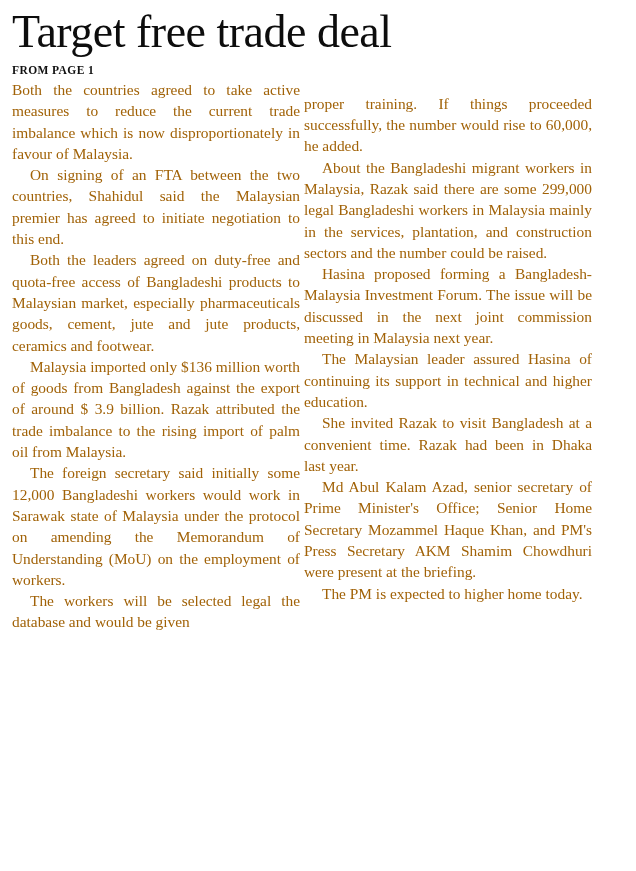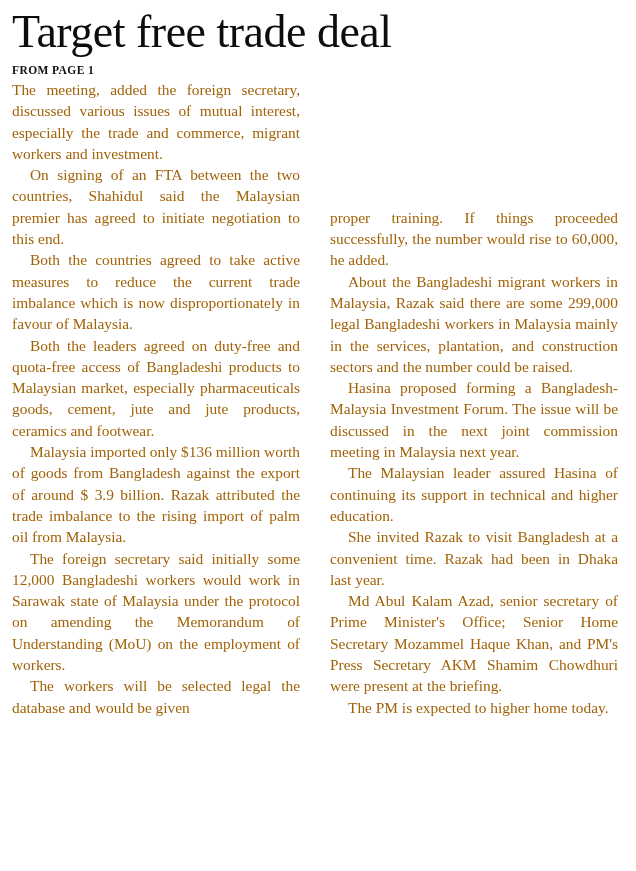--- a/index.html
+++ b/index.html
@@ -26,22 +26,22 @@
     font-family: "Liberation Serif", serif;
     font-size: 46px;
     line-height: 52px;
     font-weight: 400;
     letter-spacing: -0.5px;
     margin: 0 0 6px 0;
     color: #0d0d0d;
   }
   .columns {
     display: flex;
-    gap: 30px;
-    align-items: flex-end;
+    gap: 4px;
+    align-items: center;
   }
   .col {
     width: 288px;
     flex: 0 0 288px;
   }
   .kicker {
     font-family: "Liberation Serif", serif;
     font-size: 11.5px;
     font-weight: 700;
     letter-spacing: 0.4px;
@@ -69,23 +69,22 @@
 <body>
 
 <div class="page">
 
   <h1 class="headline">Target free trade deal</h1>
 
   <div class="columns">
 
     <div class="col col-left">
       <div class="kicker">FROM PAGE 1</div>
-      <p class="body">The meeting, added the foreign secretary, discussed various issues of mutual interest, especially the trade and commerce, migrant workers and investment.</p>
+      <p class="body">Both the countries agreed to take active measures to reduce the current trade imbalance which is now disproportionately in favour of Malaysia.</p>
       <p class="body">On signing of an FTA between the two countries, Shahidul said the Malaysian premier has agreed to initiate negotiation to this end.</p>
-      <p class="body">Both the countries agreed to take active measures to reduce the current trade imbalance which is now disproportionately in favour of Malaysia.</p>
       <p class="body">Both the leaders agreed on duty-free and quota-free access of Bangladeshi products to Malaysian market, especially pharmaceuticals goods, cement, jute and jute products, ceramics and footwear.</p>
       <p class="body">Malaysia imported only $136 million worth of goods from Bangladesh against the export of around $ 3.9 billion. Razak attributed the trade imbalance to the rising import of palm oil from Malaysia.</p>
       <p class="body">The foreign secretary said initially some 12,000 Bangladeshi workers would work in Sarawak state of Malaysia under the protocol on amending the Memorandum of Understanding (MoU) on the employment of workers.</p>
       <p class="body">The workers will be selected legal the database and would be given</p>
     </div>
 
     <div class="col col-right">
       <p class="body">proper training. If things proceeded successfully, the number would rise to 60,000, he added.</p>
       <p class="body">About the Bangladeshi migrant workers in Malaysia, Razak said there are some 299,000 legal Bangladeshi workers in Malaysia mainly in the services, plantation, and construction sectors and the number could be raised.</p>
       <p class="body">Hasina proposed forming a Bangladesh-Malaysia Investment Forum. The issue will be discussed in the next joint commission meeting in Malaysia next year.</p>

